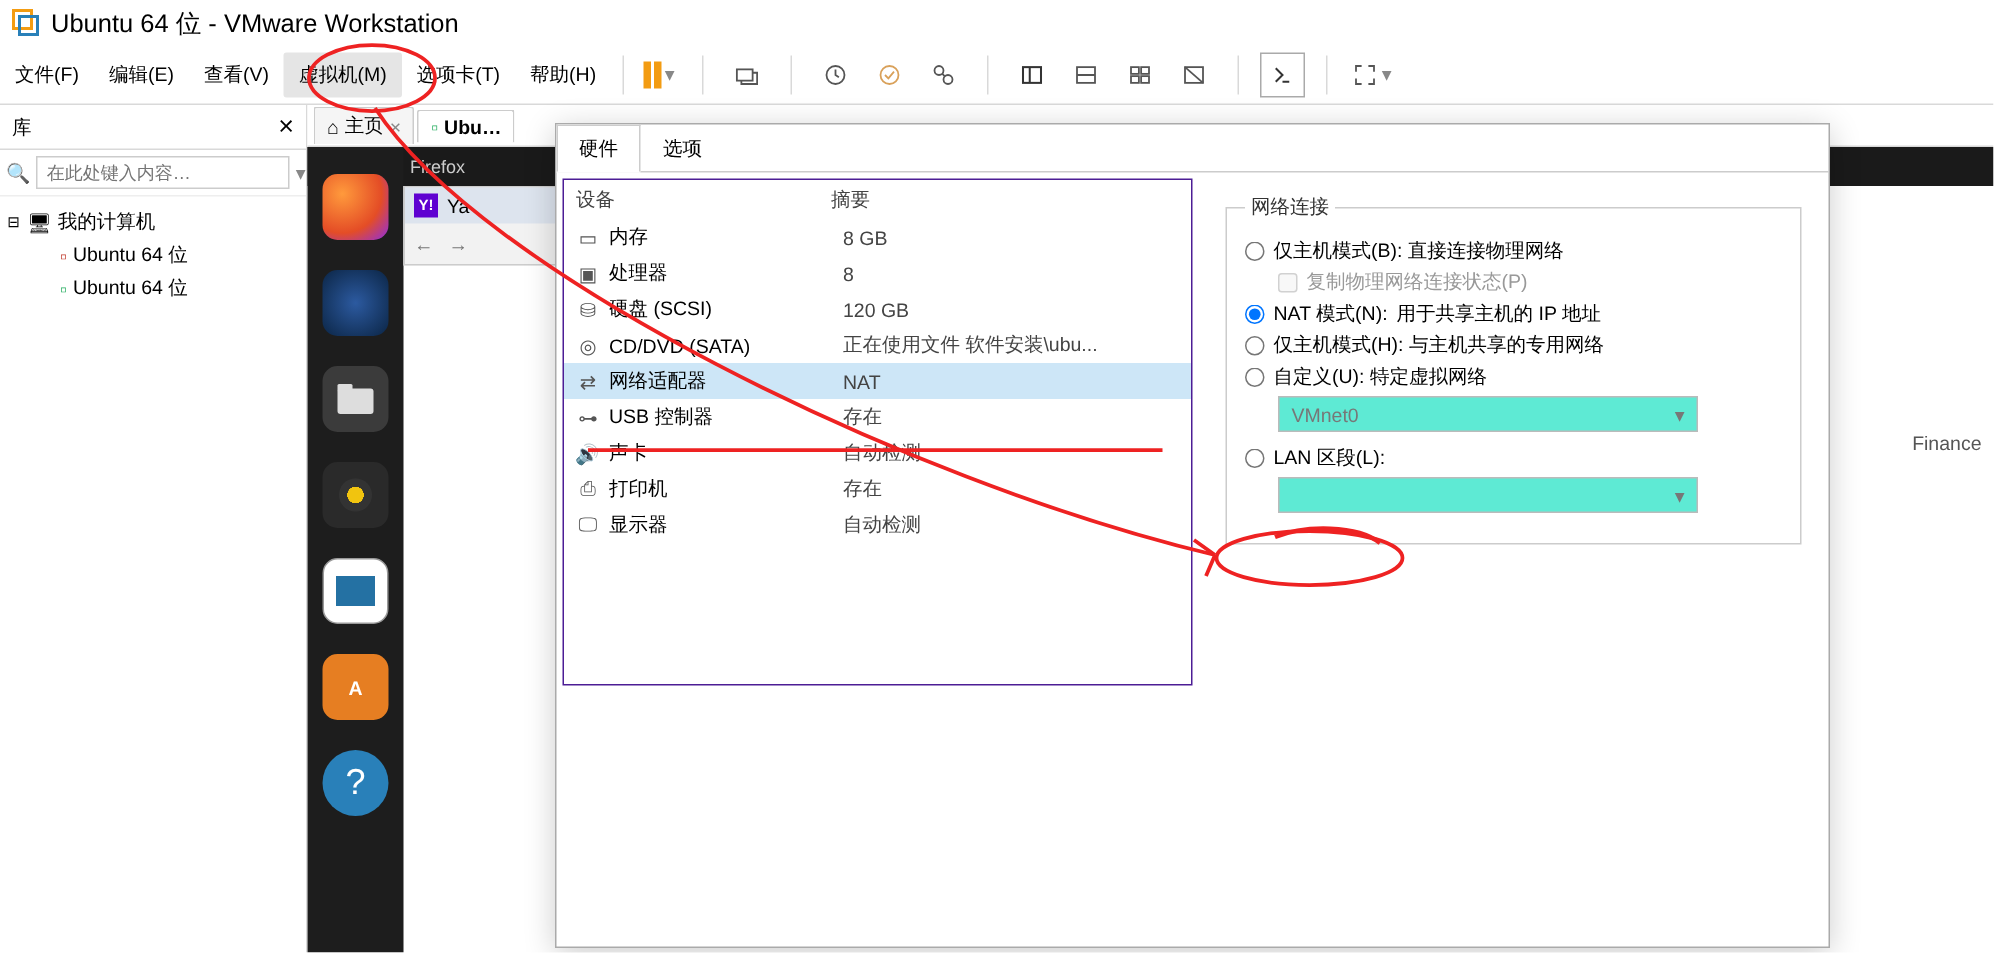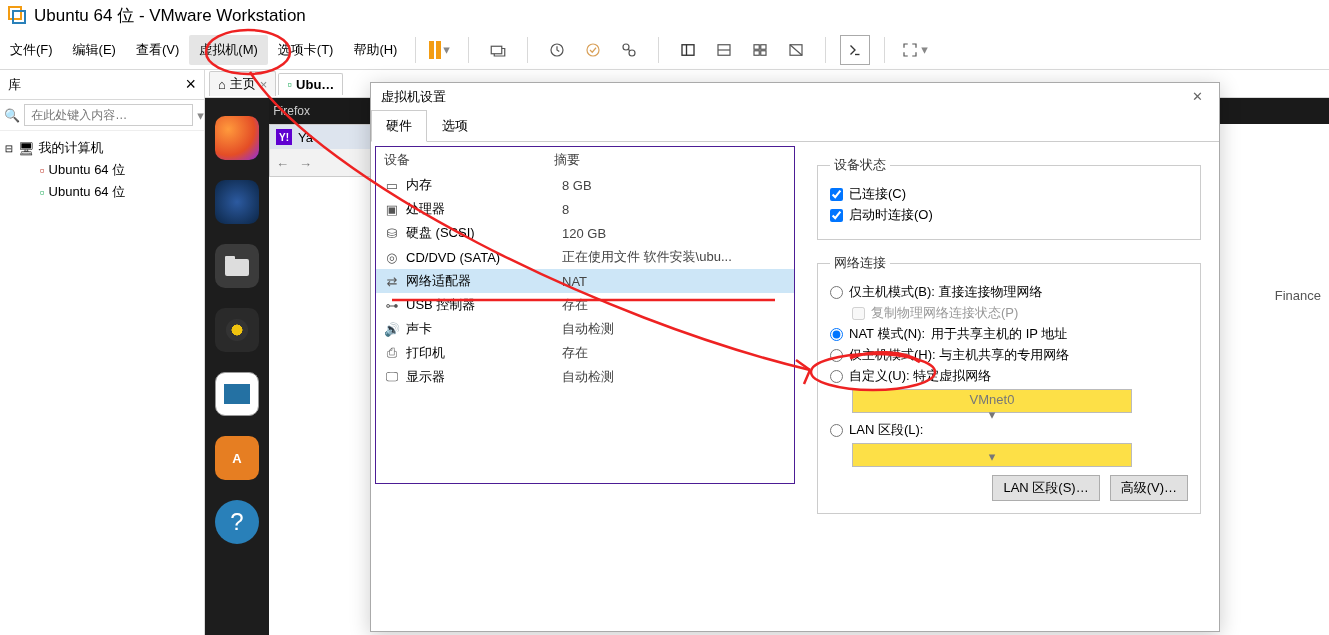--- a/index.html
+++ b/index.html
@@ -64,21 +64,21 @@
 .dev-row { display:flex; padding:3px 8px; align-items:center; gap:6px; }
 .dev-row.sel { background:#cde6f7; }
 .dev-row .ico { width:16px; display:flex; justify-content:center; color:#555;}
 .dev-row .c1 { width:150px; }
 .dev-row .c2 { color:#444; }
 .right-pane { flex:1; padding: 14px 18px; }
 fieldset { border:1px solid #ccc; padding:8px 12px 12px; margin-bottom: 14px; }
 legend { padding:0 4px; color:#333; }
 .chk, .rad { display:flex; align-items:center; gap:6px; margin:3px 0; }
 .rad-indent { margin-left: 22px; }
-.select-box { width:280px; height:24px; border:1px solid #bbb; background:#fde047; display:flex; align-items:center; padding:2px 8px; color:#777; margin:4px 0 8px 22px; justify-content:space-between;flex-direction:column;}
+.select-box { width:280px; height:24px; border:1px solid #bbb; background:#5eead4; display:flex; align-items:center; padding:2px 8px; color:#777; margin:4px 0 8px 22px; justify-content:space-between;}
 .btn { border:1px solid #adadad; background:#e1e1e1; padding:3px 10px; }
 .btn-row { display:flex; gap:10px; justify-content:flex-end; margin-top:6px; }
 svg.annot-svg { position:absolute; left:0; top:0; width:1329px; height:635px; z-index:40; pointer-events:none; }
 
 .close-x { font-size: 18px; }
 </style>
 </head>
 <body>
 
 <div class="titlebar">
@@ -255,24 +255,20 @@
         <span>←</span>
         <span>→</span>
       </div>
     </div>
 
     <div style="position:absolute; right:8px; top:218px; color:#555;">Finance</div>
   </div>
 </div>
 
 <div class="dialog">
-  <div class="dlg-title">
-    <span>虚拟机设置</span>
-    <span class="dlg-close">✕</span>
-  </div>
   <div class="dlg-tabs">
     <div class="dlg-tab active">硬件</div>
     <div class="dlg-tab">选项</div>
   </div>
   <div class="dlg-body">
     <div class="dev-list">
       <div class="dev-head">
         <span class="c1">设备</span>
         <span>摘要</span>
       </div>
@@ -319,31 +315,20 @@
           </div>
           <div class="dev-row">
             <span class="ico">🖵</span>
             <span class="c1">显示器</span>
             <span class="c2">自动检测</span>
           </div>
         </div>
     </div>
     <div class="right-pane">
       <fieldset>
-        <legend>设备状态</legend>
-        <label class="chk">
-            <input type="checkbox" checked="" style=""> 
-            <span>已连接(C)</span>
-          </label>
-        <label class="chk">
-            <input type="checkbox" checked="" style=""> 
-            <span>启动时连接(O)</span>
-          </label>
-      </fieldset>
-      <fieldset>
         <legend>网络连接</legend>
         <label class="rad">
             <input type="radio" name="net" style=""> 
             <span>仅主机模式(B): 直接连接物理网络</span>
           </label>
         <label class="chk rad-indent" style="color:#999;">
             <input type="checkbox" disabled="" style=""> 
             <span>复制物理网络连接状态(P)</span>
           </label>
         <label class="rad">
@@ -364,24 +349,20 @@
             <span>▾</span>
           </div>
         <label class="rad">
             <input type="radio" name="net" style=""> 
             <span>LAN 区段(L):</span>
           </label>
         <div class="select-box">
             <span></span>
             <span>▾</span>
           </div>
-        <div class="btn-row">
-          <button class="btn">LAN 区段(S)…</button>
-          <button class="btn">高级(V)…</button>
-        </div>
       </fieldset>
     </div>
   </div>
 </div>
 
 <svg class="annot-svg">
   <ellipse cx="248" cy="52" rx="42" ry="22" fill="none" stroke="#e22" stroke-width="2.5"></ellipse>
   <path d="M 250 72 C 320 180, 600 320, 810 370" fill="none" stroke="#e22" stroke-width="2.5"></path>
   <path d="M 810 370 l -14 -10 M 810 370 l -6 14" fill="none" stroke="#e22" stroke-width="2.5"></path>
   <line x1="392" y1="300" x2="775" y2="300" stroke="#e22" stroke-width="2.5"></line>

